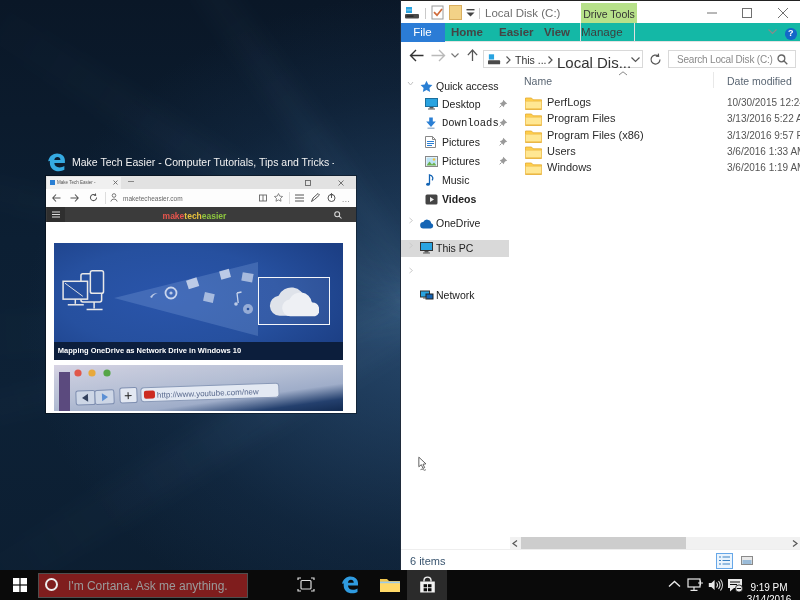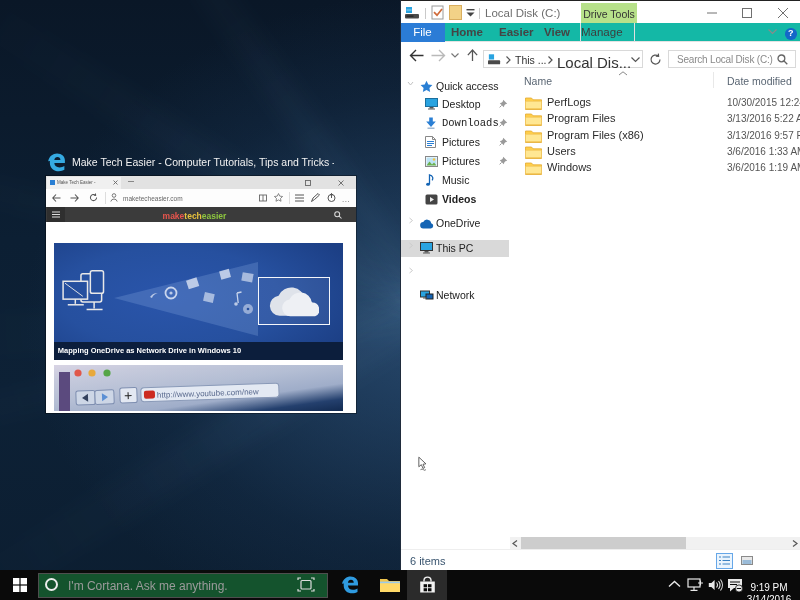--- a/index.html
+++ b/index.html
@@ -52,21 +52,21 @@
 .frow .dt { position:absolute; left:217px; top:2.5px; font-size:10px; color:#555; white-space:nowrap; }
 .fold { position:absolute; left:15px; top:2.5px; }
 
 #hscroll { position:absolute; left:510px; top:537px; width:290px; height:12px; background:#f1f1f1; }
 #hthumb { position:absolute; left:11px; top:0px; width:165px; height:12px; background:#cdcdcd; }
 #statusbar { position:absolute; left:400px; top:549px; width:400px; height:21px; background:#fff; border-top:1px solid #eee; }
 #nitems { position:absolute; left:10px; top:5px; font-size:11px; color:#3a556f; }
 
 
 #taskbar { left:0; top:570px; width:800px; height:30px; background:#0a0a0a; }
-#search { position:absolute; left:38px; top:3px; width:290px; height:25px; background:#14532d; border:1px solid #4e4e4e; }
+#search { position:absolute; left:38px; top:3px; width:210px; height:25px; background:#7f1d1d; border:1px solid #4e4e4e; }
 #search .ring { position:absolute; left:6px; top:4px; width:13px; height:13px; border:2px solid #ececec; border-radius:50%; }
 #search .stext { position:absolute; left:29px; top:5px; font-size:12px; color:#9b9b9b; white-space:nowrap; }
 #clock { position:absolute; left:744px; top:12px; width:50px; text-align:center; color:#fff; font-size:10px; line-height:12px; }
 .tbico { position:absolute; top:5px; }
 </style>
 </head>
 <body>
 <div id="desktop" class="abs">
   <div class="beam" style="top:287px; transform:rotate(-14deg);"></div>
   <div class="beam" style="top:287px; transform:rotate(-3deg); height:50px; opacity:0.8;"></div>

